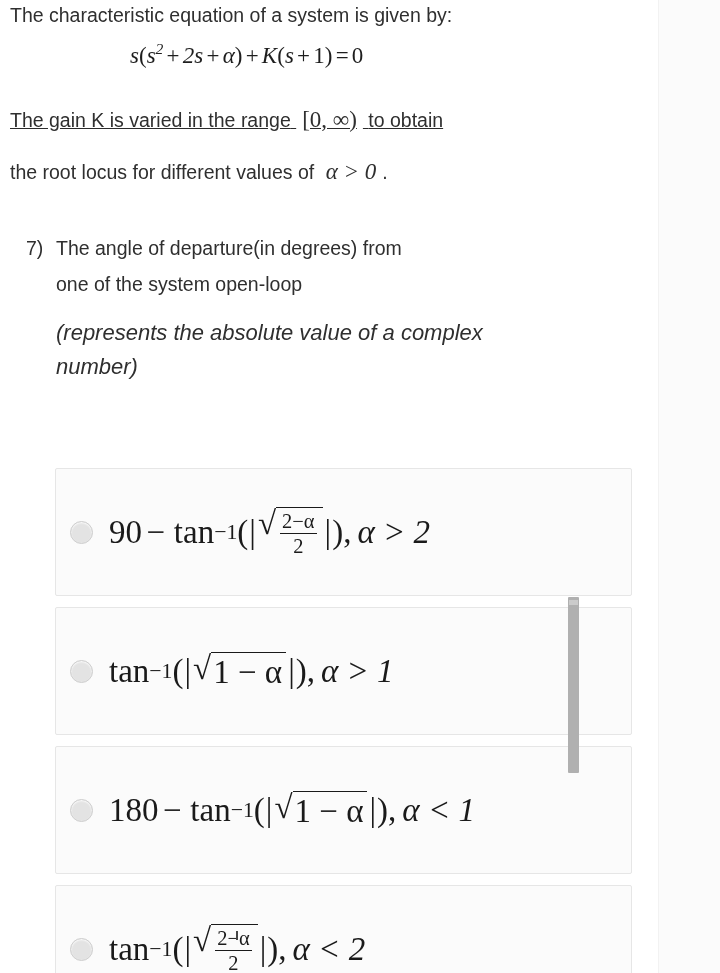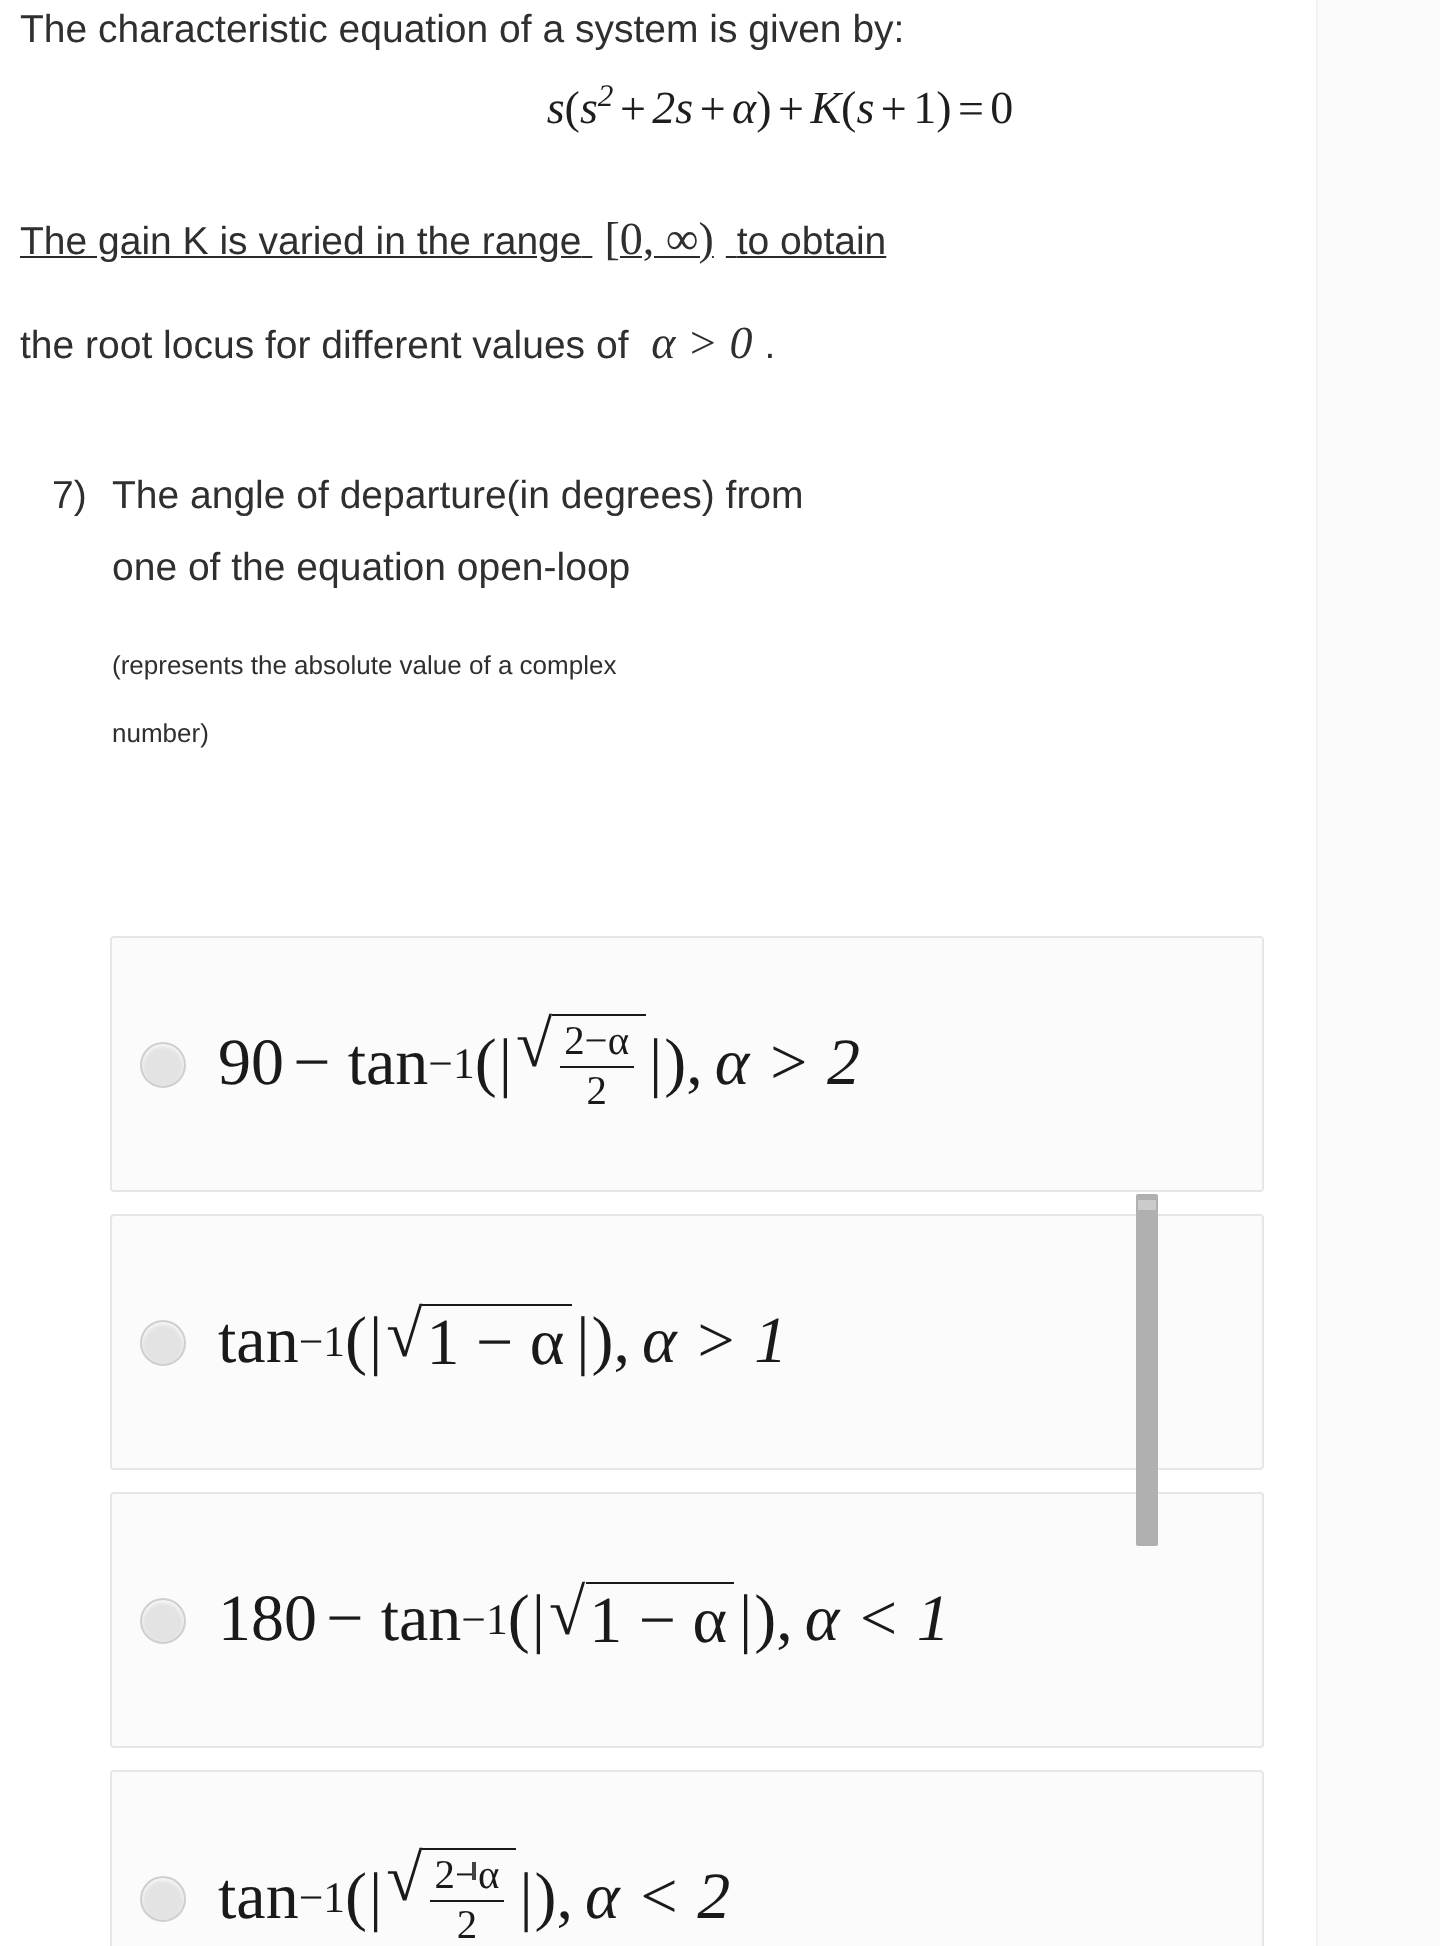--- a/index.html
+++ b/index.html
@@ -49,21 +49,21 @@
   .line {
     font-size: 19.5px;
     line-height: 1.0;
     color: #2f2f2f;
     white-space: nowrap;
   }
   .mathline {
     font-family: "Liberation Serif", serif;
     font-size: 23px;
     color: #1e1e1e;
-    text-align: center;
+    text-align: left;
   }
 
   
   .mi { font-family: "Liberation Serif", serif; font-style: italic; }
   .mu { font-family: "Liberation Serif", serif; font-style: normal; }
   .mgk { font-family: "Liberation Serif", serif; font-style: italic; }
   .sup { font-size: 0.68em; vertical-align: super; font-family: "Liberation Serif", serif; font-style: italic;}
   .op { padding: 0 0.14em; }
 
   
@@ -81,22 +81,23 @@
     width: 30px;
     flex: 0 0 30px;
   }
   .q-text {
     font-size: 19.5px;
     line-height: 36px;
     color: #2f2f2f;
     width: 540px;
   }
   .q-note {
-    font-size: 13px;
+    font-size: 22px;
     line-height: 34px;
+    font-style: italic;
     color: #2f2f2f;
     margin-left: 30px;
     margin-top: 14px;
     width: 540px;
   }
   .absz {
     font-family: "Liberation Serif", serif;
     font-style: italic;
     font-size: 22px;
     letter-spacing: 0.5px;
@@ -240,21 +241,21 @@
       </div>
     </div>
 
     <div id="question-block">
       <div class="q-row">
         <div class="q-num">7)</div>
         <div class="q-text">The angle of departure(in degrees) from</div>
       </div>
       <div class="q-row">
         <div class="q-num"></div>
-        <div class="q-text">one of the equation open-loop</div>
+        <div class="q-text">one of the system open-loop</div>
       </div>
       <div class="q-note">(represents the absolute value of a complex</div>
       <div class="q-note" style="margin-top:0;">number)</div>
     </div>
 
     <div id="options">
 
       <div class="option">
         <span class="radio"></span>
         <span class="opt-math">

